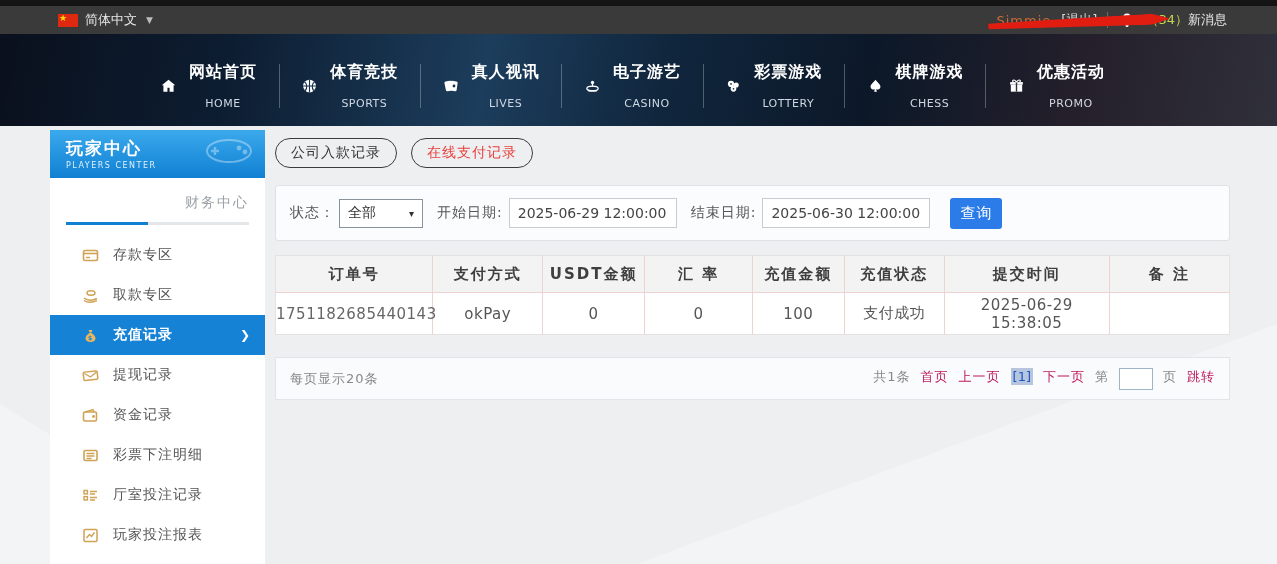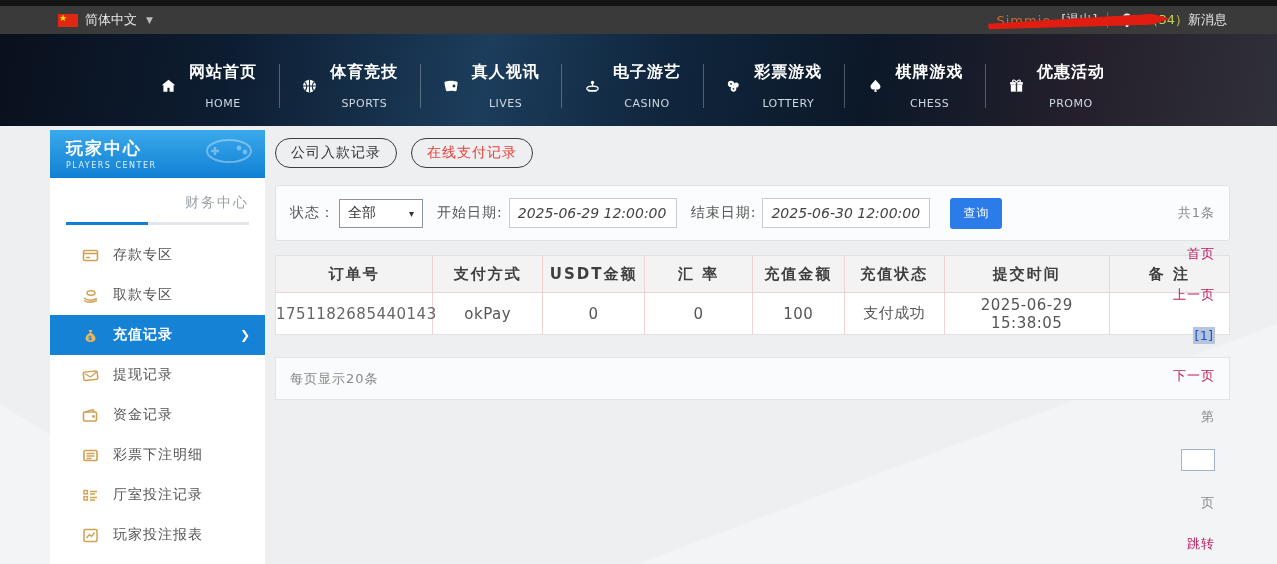--- a/index.html
+++ b/index.html
@@ -68,36 +68,36 @@
 
   .filter-panel { margin-top:17px; background:#fbfcfd; border:1px solid #dfe2e5; border-radius:3px;
     height:56px; display:flex; align-items:center; padding-left:14px; font-size:14px; color:#555; }
   .filter-label { letter-spacing:1px; }
   .status-select { width:84px; height:29px; border:1px solid #8a9399; background:#fff; margin-left:4px;
     display:flex; align-items:center; justify-content:space-between; padding:0 8px; cursor:pointer; color:#333; }
   .status-select .caret2 { font-size:10px; color:#333; }
   .date-input { width:168px; height:30px; border:1px solid #c7ccd1; background:#fff; font-size:14px;
     color:#444; padding:0 8px; font-family:"DejaVu Sans","Liberation Sans",sans-serif; }
   .gap-l { margin-left:14px; }
-  .gap-s { margin-left:6px;font-style:italic; }
+  .gap-s { margin-left:6px; }
   .search-btn { margin-left:20px; width:52px; height:31px; background:#2b7ce9; color:#fff; border:none;
-    border-radius:3px; font-size:12px; cursor:pointer; letter-spacing:1px; }
+    border-radius:3px; font-size:15px; cursor:pointer; letter-spacing:1px; }
 
   .records-table { margin-top:14px; width:955px; border-collapse:collapse; background:#fff;
     border:1px solid #e2e2e2; table-layout:fixed; }
   .records-table th { background:#f3f3f3; height:37px; font-size:15px; color:#3f3f3f;
     font-weight:bold; letter-spacing:2px; border-left:1px solid #efd3d3; }
   .records-table th:first-child { border-left:none; }
   .records-table td { height:42px; text-align:center; font-size:15px; color:#555;
     border-left:1px solid #efd3d3; border-top:1px solid #efd3d3; letter-spacing:0.5px; }
   .records-table td:first-child { border-left:none; color:#666; }
 
   .pager-bar { margin-top:22px; width:955px; height:43px; background:#fafbfc; border:1px solid #e2e5e8;
     display:flex; align-items:center; font-size:13px; color:#888; padding:0 14px; }
-  .pager-right { margin-left:auto; display:flex; align-items:flex-end; gap:23px;flex-direction:column; }
+  .pager-right { margin-left:auto; display:flex; align-items:flex-start; gap:10px; }
   .pager-link { color:#be185d; cursor:pointer; letter-spacing:1px; }
   .pager-current { color:#1a56c4; background:#b7c4de; padding:1px 2px; cursor:default; }
   .pager-text { color:#888; letter-spacing:1px; }
   .jump-input { width:34px; height:22px; border:1px solid #9fb4c8; background:#fff; }
 </style>
 </head>
 <body>
 
 <div class="bg-shape s1"></div>
 <div class="bg-shape s2"></div>

